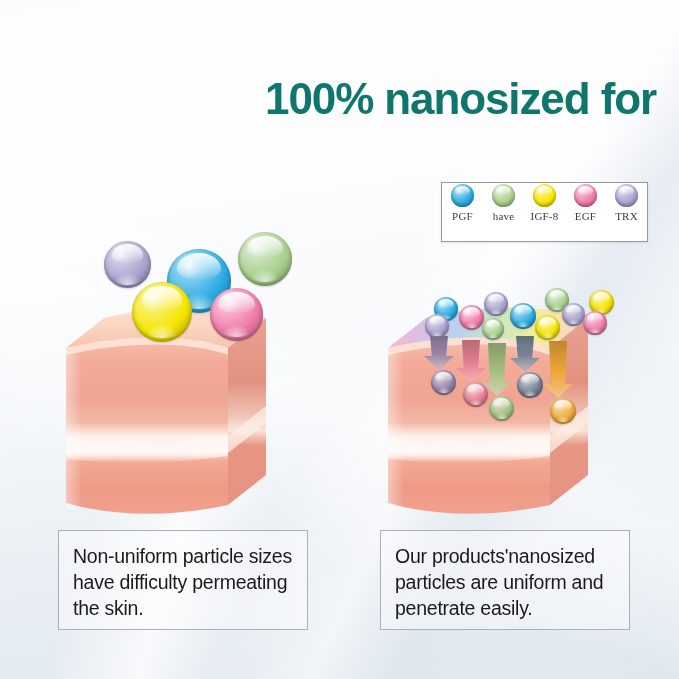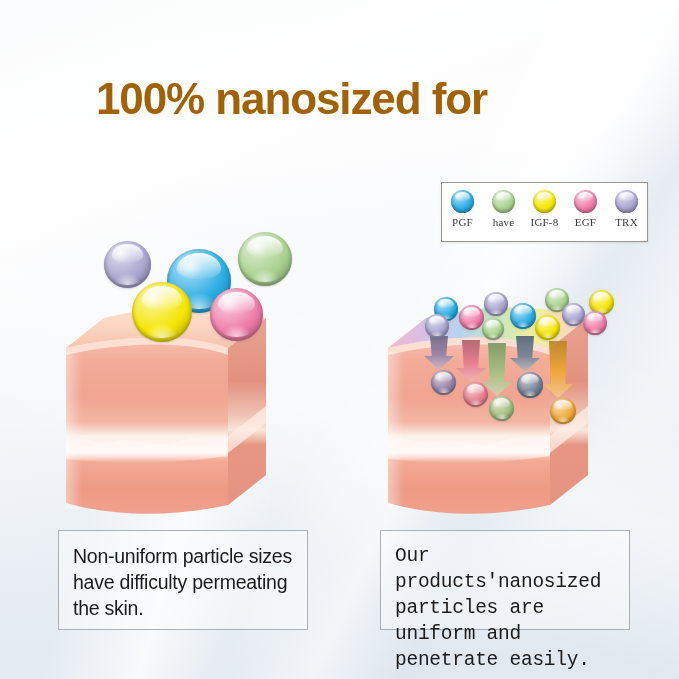--- a/index.html
+++ b/index.html
@@ -36,34 +36,35 @@
   }
   #bg::after {
     content:""; position:absolute; left:-10%; bottom:-6%; width:70%; height:34%;
     background: linear-gradient(106deg, rgba(255,255,255,0) 30%, rgba(255,255,255,.75) 48%, rgba(255,255,255,0) 64%);
   }
 
   
   #headline {
     position: absolute; left: 96px; top: 44px; width: 560px;
     font-size: 44px; font-weight: bold; line-height: 1.16;
-    letter-spacing: -1.1px; color: #a16207;
+    letter-spacing: -1.1px; color: #0f766e;
     z-index: 6;
+    text-align: right;
   }
   #headline .l2 { display:block; }
 
   
   #legend {
     position: absolute; left: 441px; top: 182px;
     width: 207px; height: 60px;
     background: #ffffff;
     border: 1px solid #9a9a92;
     box-shadow: 0 1px 2px rgba(120,125,135,.18);
     display: flex; align-items: flex-start; justify-content: space-around;
-    padding-top: 7px; box-sizing: border-box;
+    padding-top: 1px; box-sizing: border-box;
     z-index: 6;
   }
   .legend-item { width: 38px; text-align: center; }
   .legend-dot {
     width: 23px; height: 23px; border-radius: 50%;
     margin: 0 auto 3px auto; position: relative;
   }
   .legend-label {
     font-family: "Liberation Serif", serif;
     font-size: 11px; color: #3c3c3c; letter-spacing: .2px; white-space: nowrap;
@@ -89,21 +90,21 @@
     position: absolute; top: 530px; height: 100px;
     background: rgba(255,255,255,.42);
     border: 1px solid #a9b0b8;
     box-sizing: border-box;
     padding: 13px 14px 4px 14px;
     font-size: 19.5px; line-height: 1.33; color: #1b1b1b;
     letter-spacing: -.25px;
     z-index: 6;
   }
   #caption-left  { left: 58px;  width: 250px; }
-  #caption-right { left: 380px; width: 250px; font-family: Liberation Mono, monospace; }
+  #caption-right { left: 380px; width: 250px; }
 </style>
 </head>
 <body>
 
 <div id="bg"></div>
 
 <h1 id="headline">
   <span class="l1">100% nanosized for</span>
 </h1>
 

